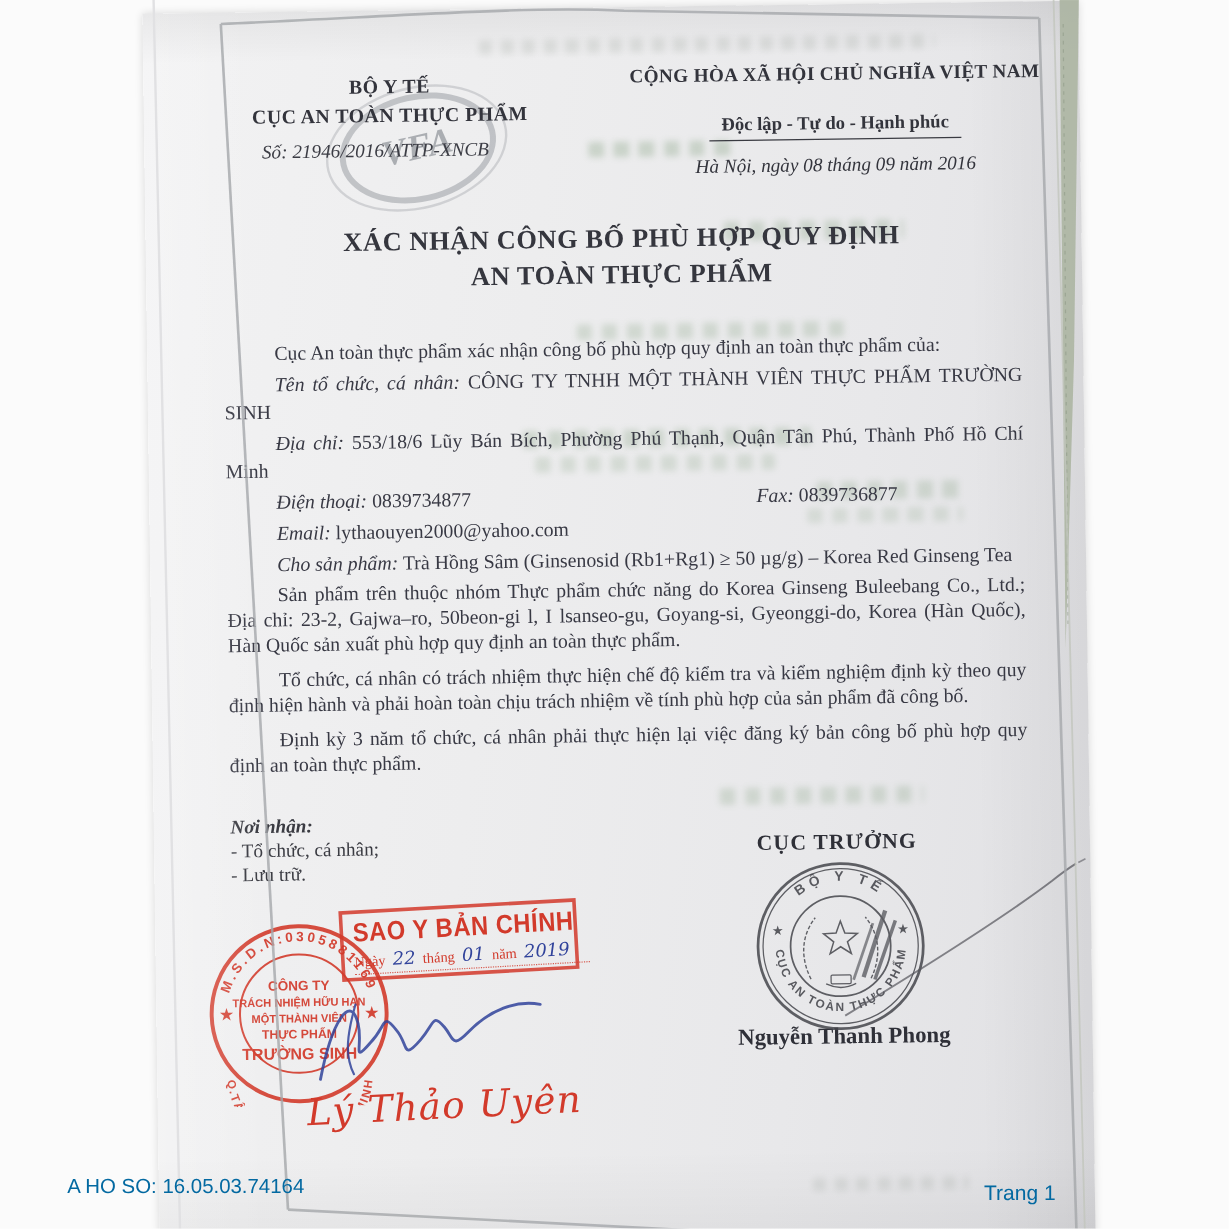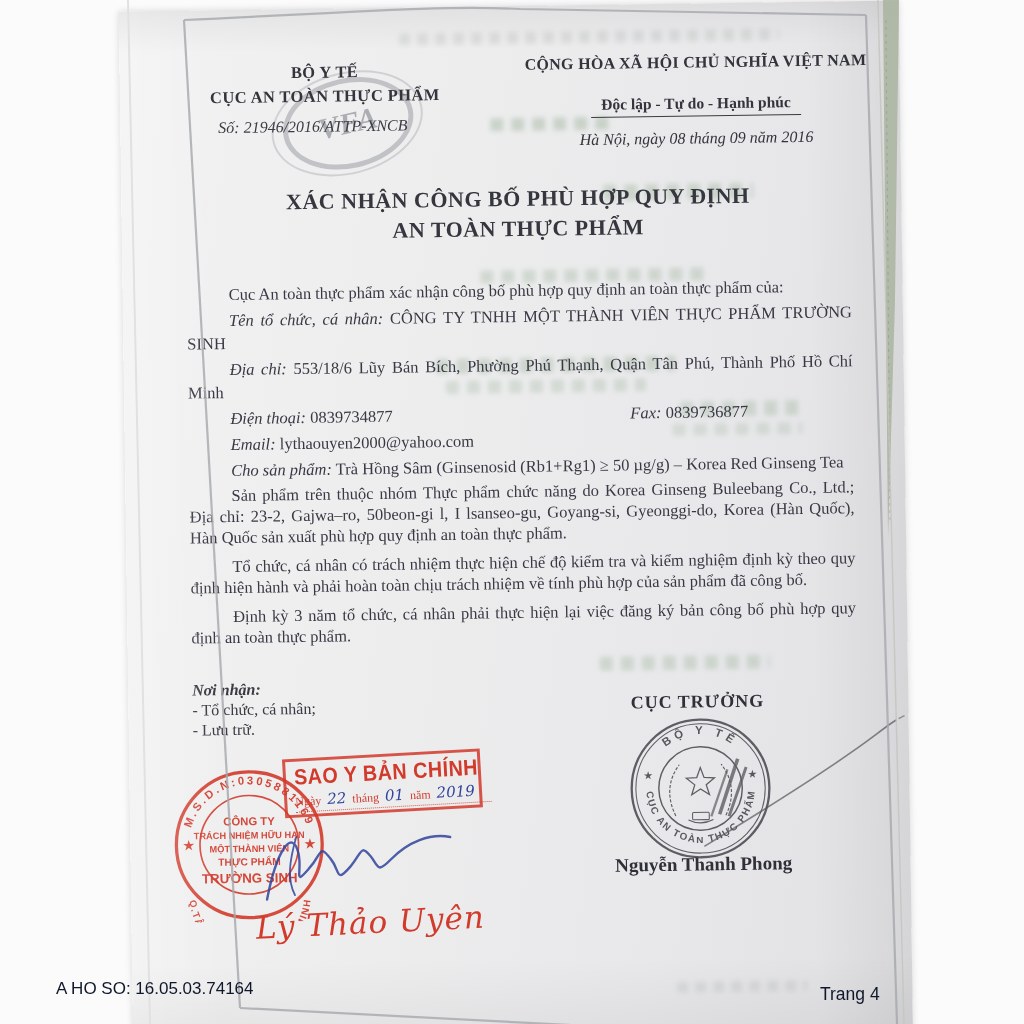--- a/index.html
+++ b/index.html
@@ -63,21 +63,21 @@
   .saoy .num{color:#31439b;font-size:15px;font-style:italic;font-family:"DejaVu Serif",serif;padding:0 6px;}
   .cstamp{position:absolute;left:42px;top:758px;width:154px;height:154px;}
   .bsig{position:absolute;left:126px;top:798px;width:205px;height:102px;}
   .redname{position:absolute;left:84px;top:896px;width:310px;text-align:center;font-size:31px;
            font-style:italic;color:#d23a2b;font-family:"DejaVu Serif",serif;transform:rotate(-2deg);
            letter-spacing:1px;}
   .ostamp{position:absolute;left:498px;top:712px;width:146px;height:146px;}
   .penstroke{position:absolute;inset:0;pointer-events:none;}
 
   
-  .pfoot{position:absolute;font-family:"Liberation Sans",sans-serif;color:#0f172a;}
+  .pfoot{position:absolute;font-family:"Liberation Sans",sans-serif;color:#0369a1;}
   .pfoot.code{left:56px;top:979px;font-size:17px;}
   .pfoot.page{left:820px;top:984px;font-size:17.5px;}
 
   .framesvg{position:absolute;inset:0;pointer-events:none;}
 </style>
 </head>
 <body>
 
 <div class="scene">
 
@@ -219,15 +219,15 @@
     <path d="M 878,0 L 904,1024" stroke="#c2c6bd" stroke-width="1.5" opacity="0.8" fill="none"></path>
     <g stroke="#a5a8ab" stroke-width="2.2" fill="none" opacity="0.8">
       <path d="M 184,20 C 340,13 440,5 520,9 L 866,15"></path>
       <path d="M 184,20 L 240,1008"></path>
       <path d="M 866,15 L 897,1024"></path>
       <path d="M 240,1008 L 900,1042"></path>
     </g>
   </svg>
 
   <div class="pfoot code">A HO SO: 16.05.03.74164</div>
-  <div class="pfoot page">Trang 4</div>
+  <div class="pfoot page">Trang 1</div>
 
 </div>
 
 </body></html>

